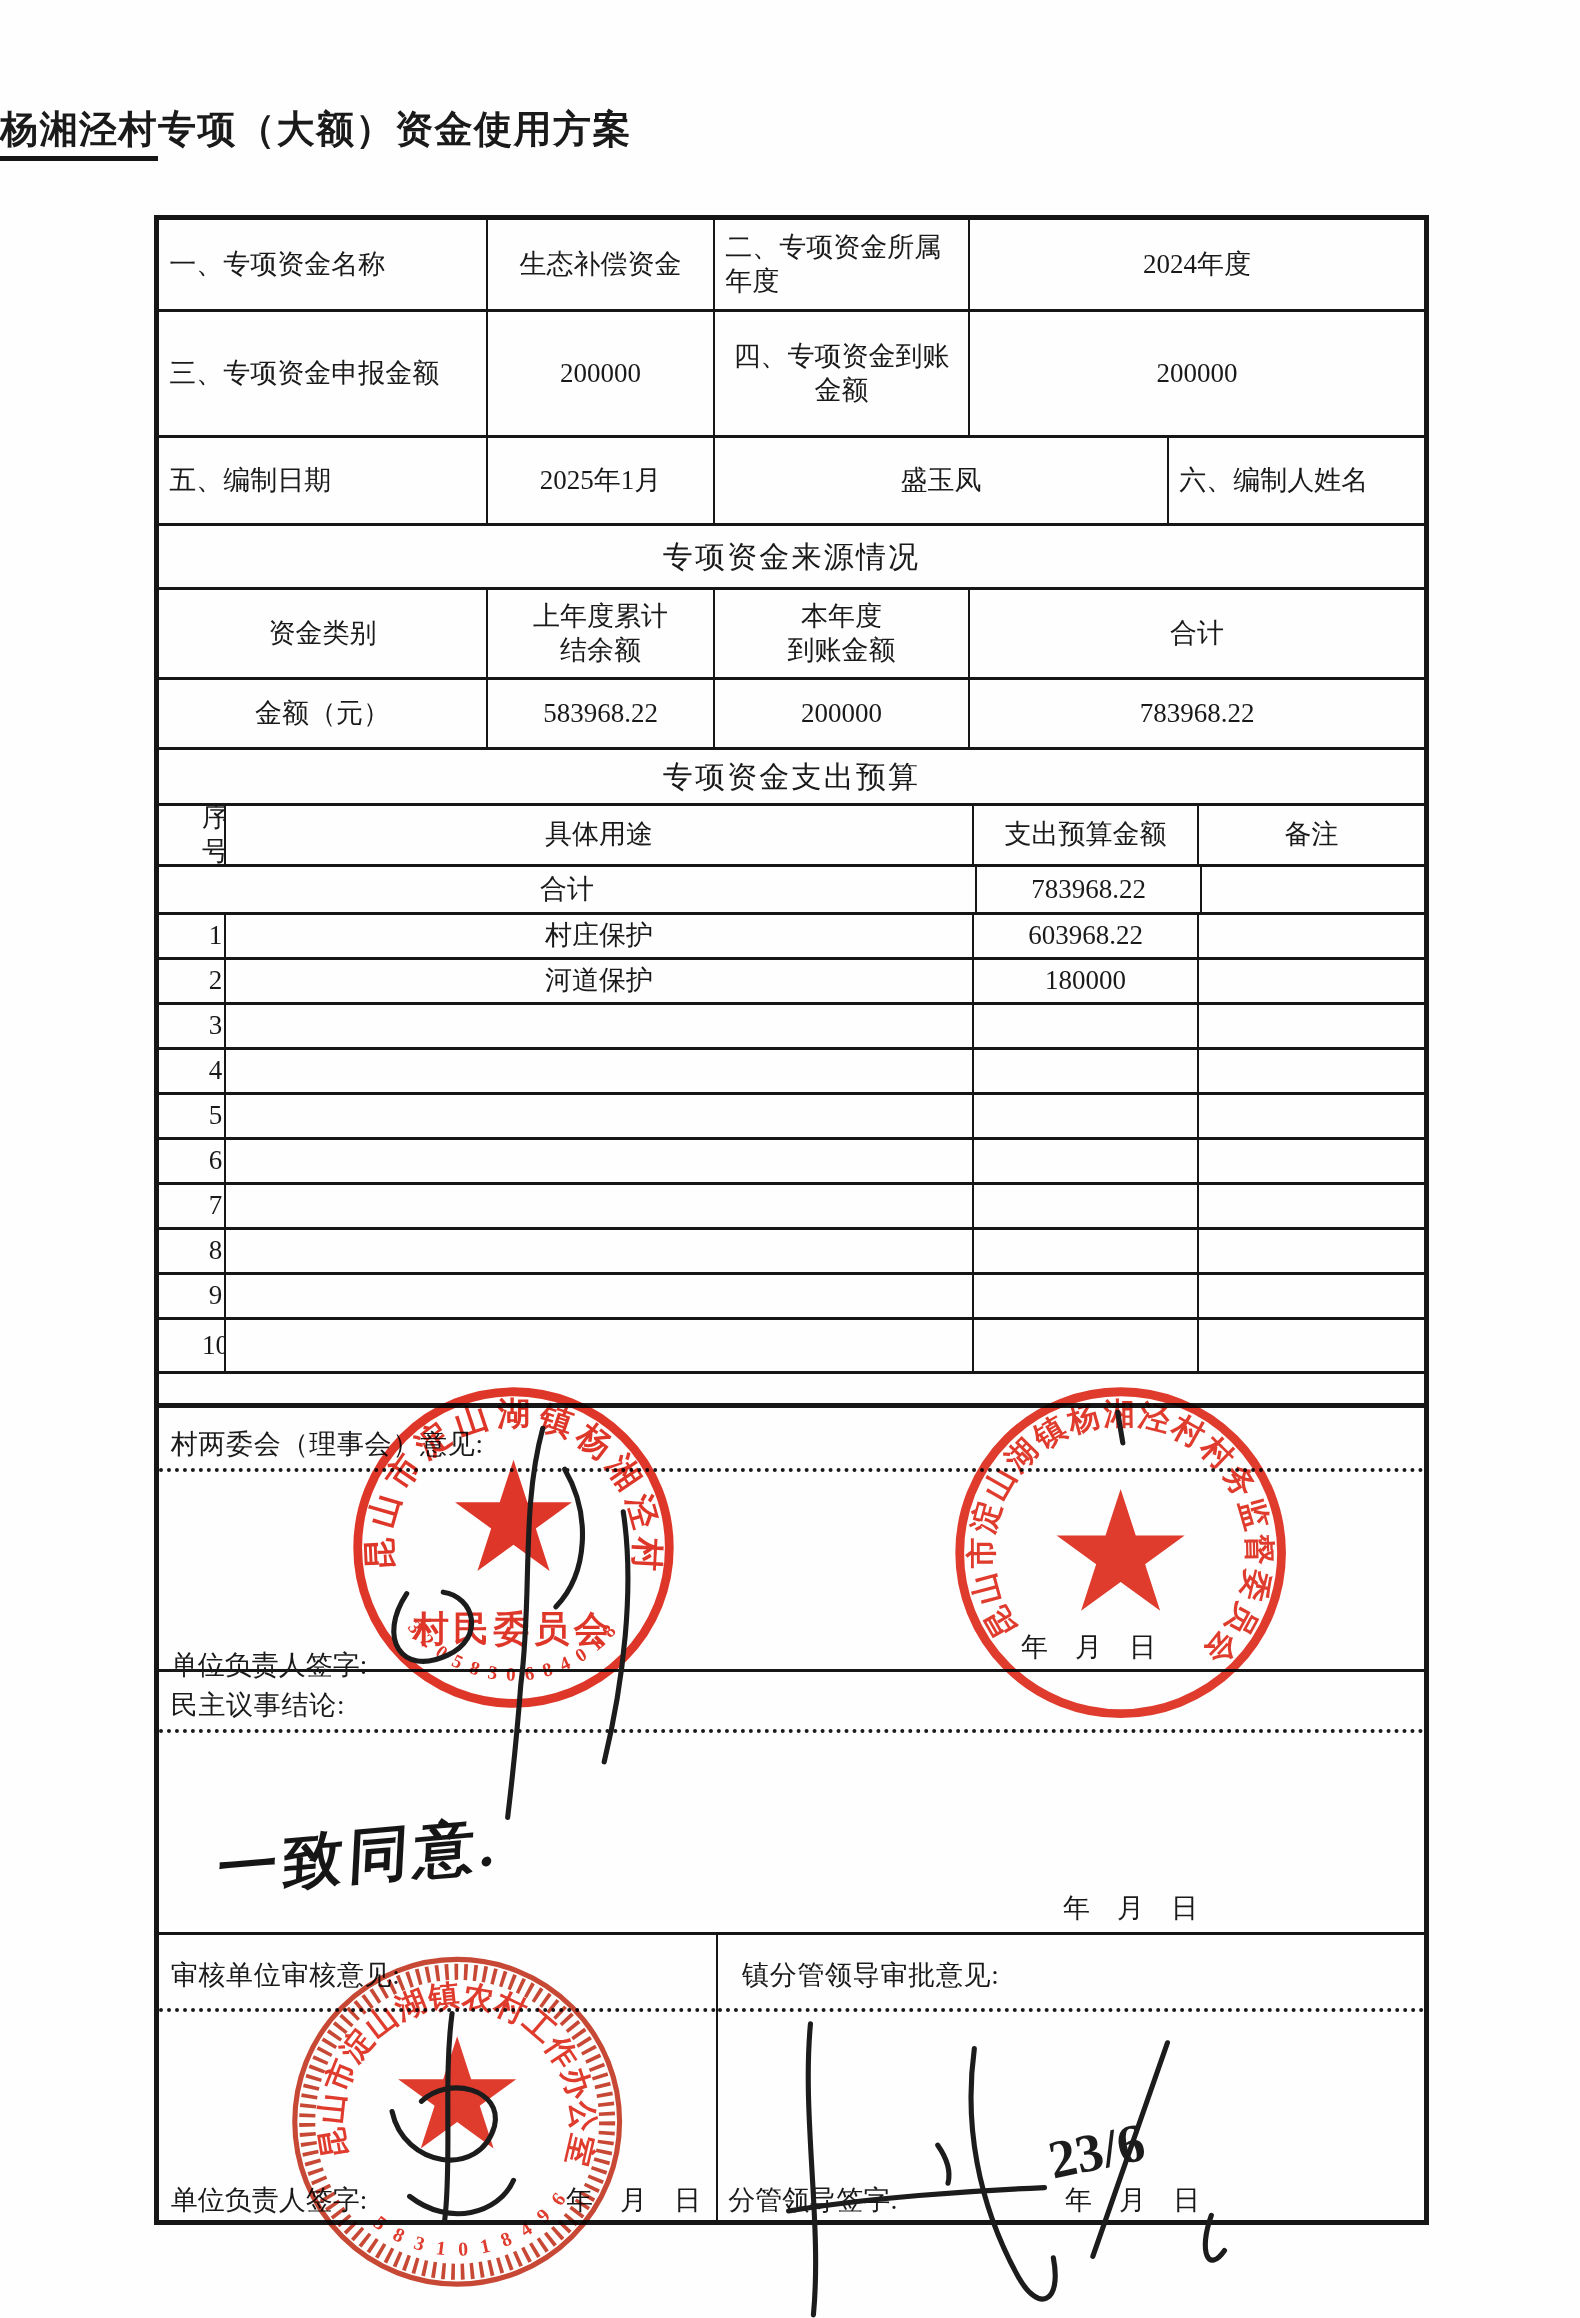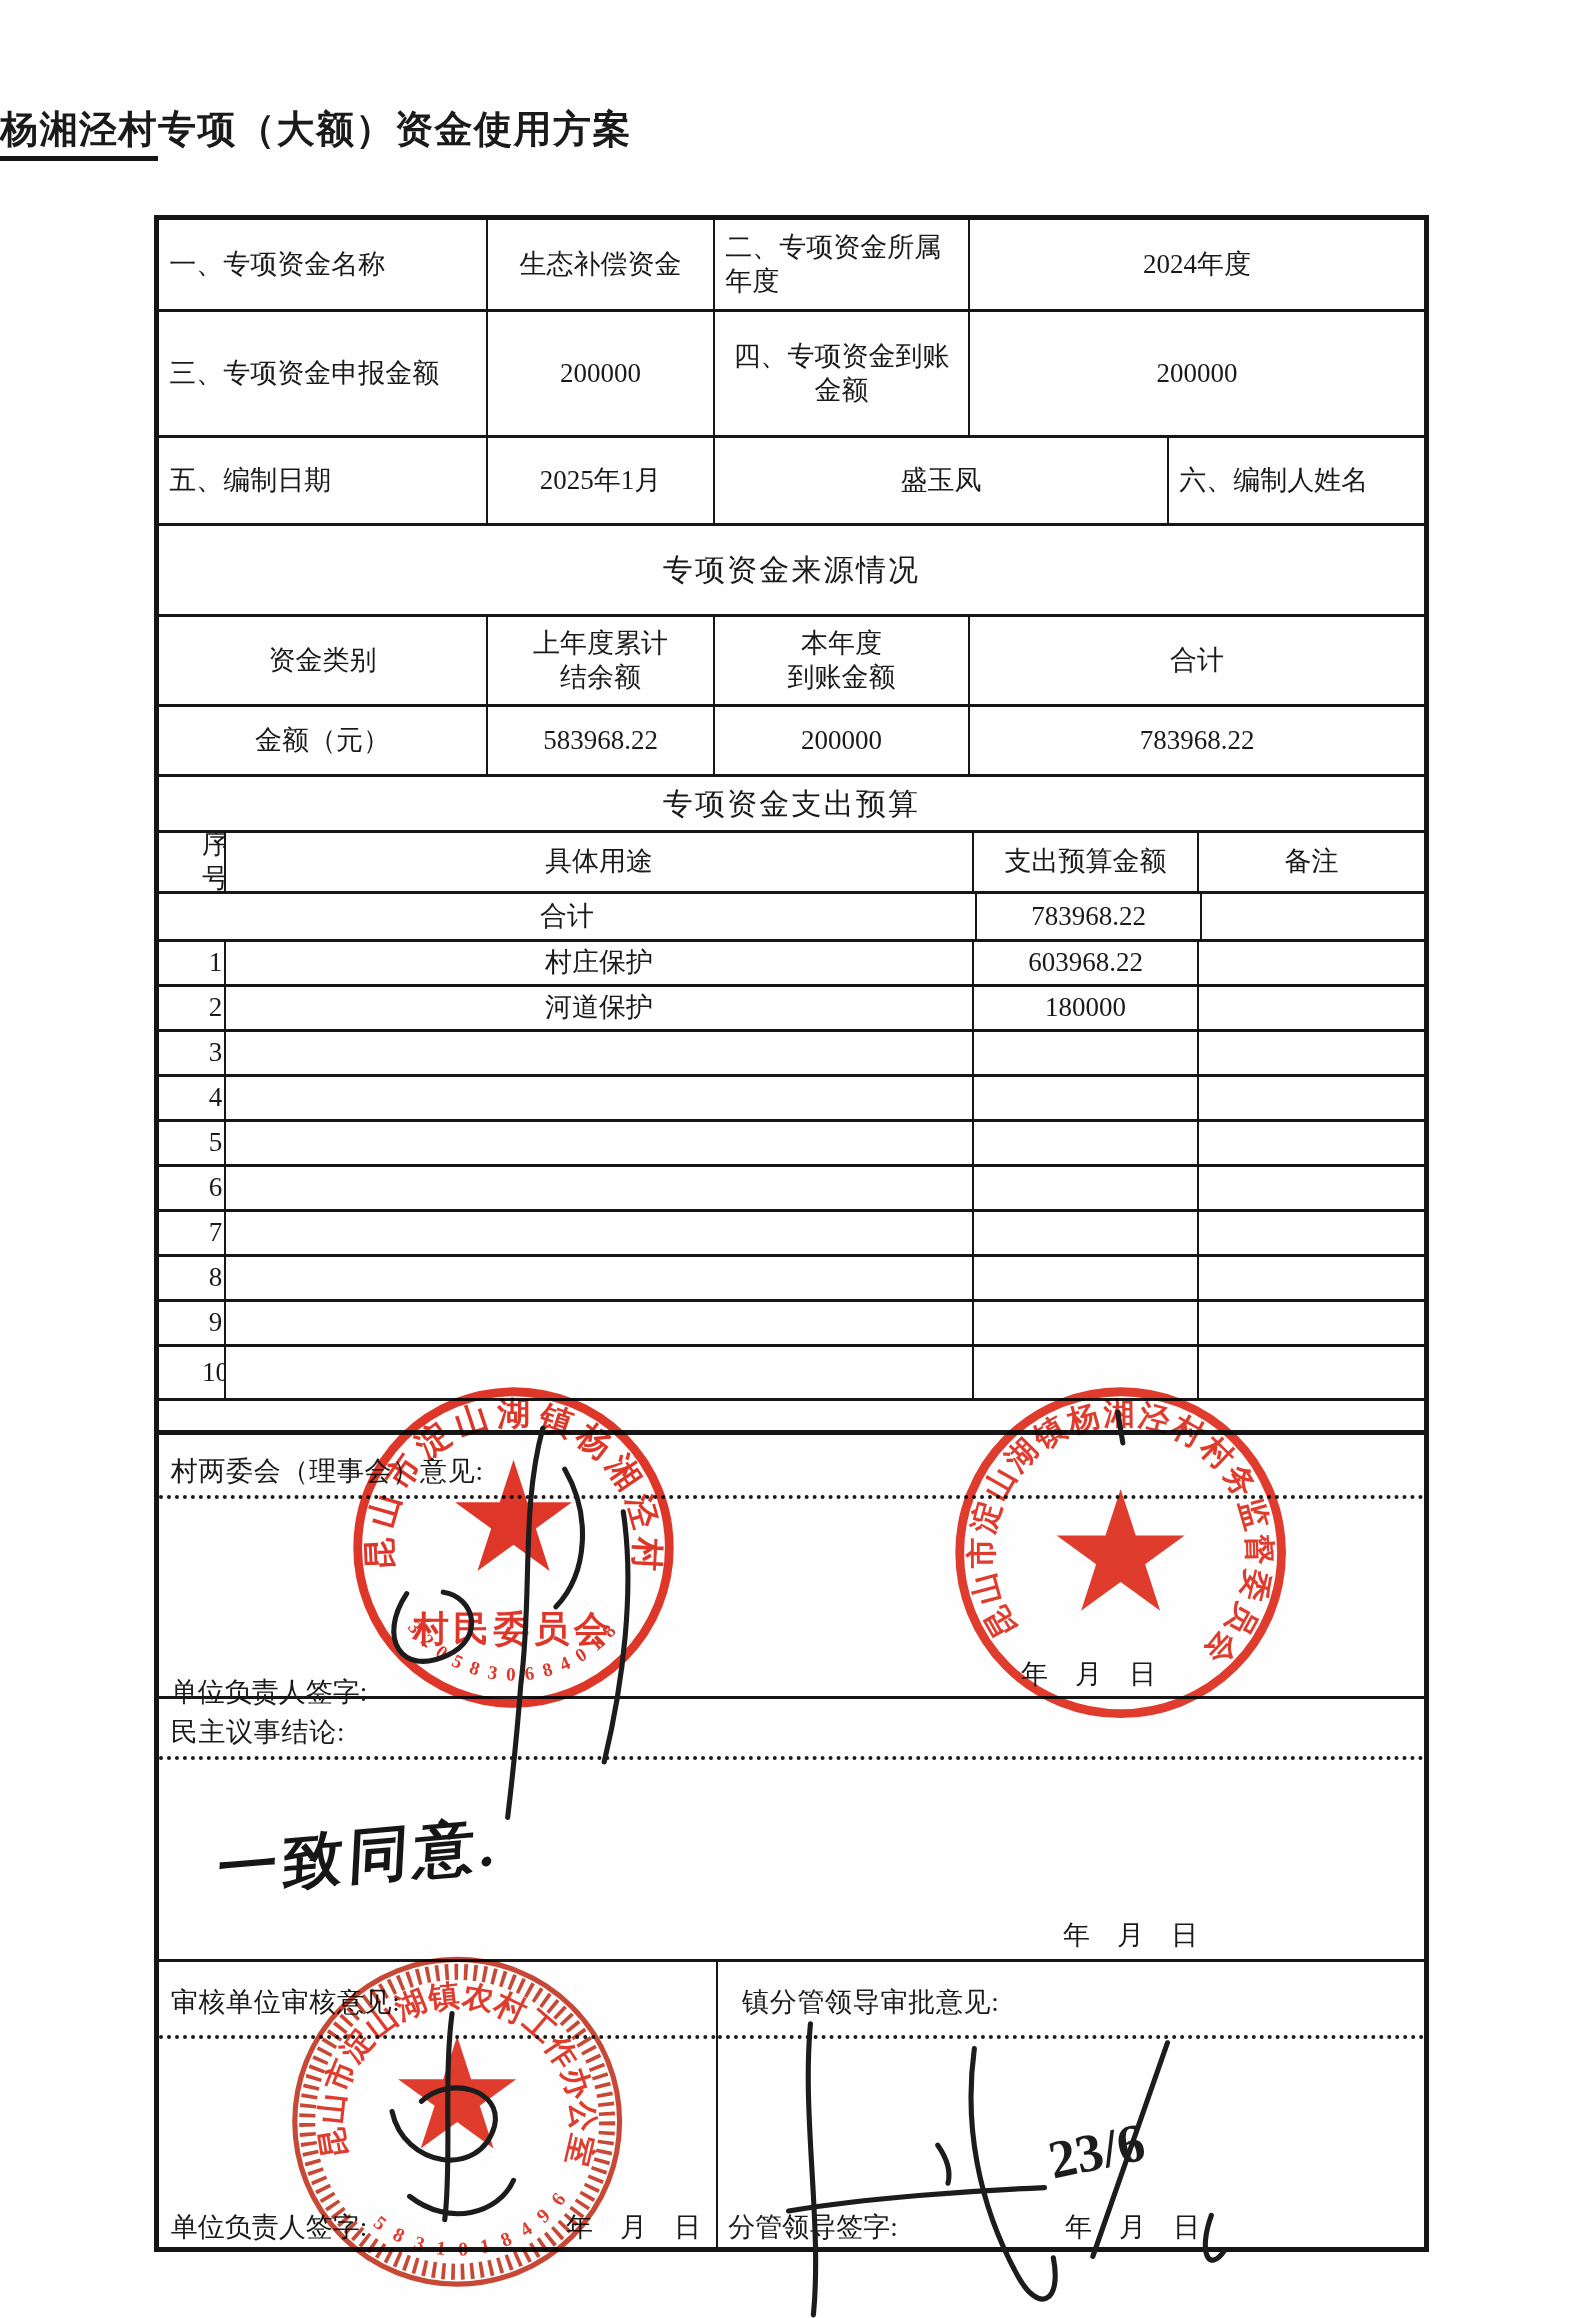--- a/index.html
+++ b/index.html
@@ -64,21 +64,21 @@
       <div class="c wr">200000</div>
     </div>
 
     <div class="row" style="height:88px">
       <div class="c lab w1">五、编制日期</div>
       <div class="c w2">2025年1月</div>
       <div class="c wr">盛玉凤</div>
       <div class="c lab w3">六、编制人姓名</div>
     </div>
 
-    <div class="row" style="height:91px">
+    <div class="row" style="height:64px">
       <div class="c wr hd">专项资金来源情况</div>
     </div>
 
     <div class="row" style="height:90px">
       <div class="c w1 pre">资金类别</div>
       <div class="c w2 pre">上年度累计
 结余额</div>
       <div class="c w3 pre">本年度
 到账金额</div>
       <div class="c wr">合计</div>

